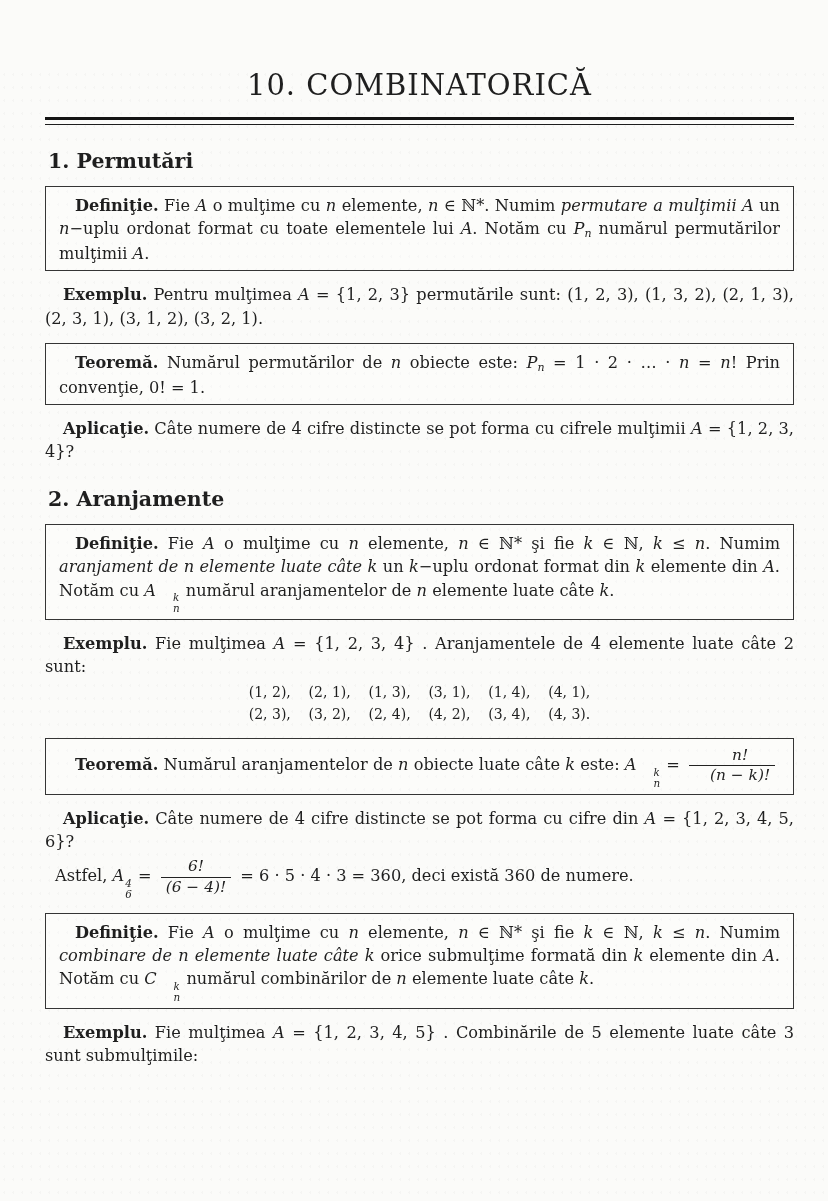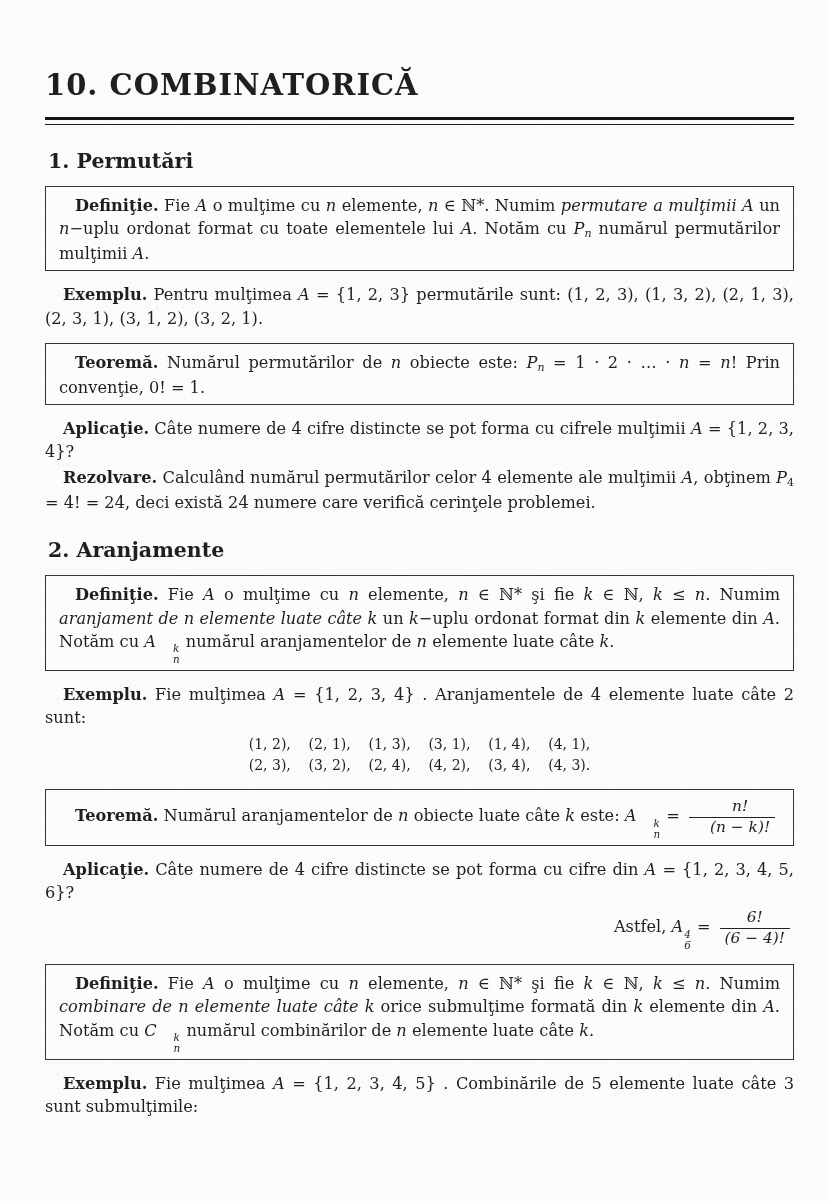--- a/index.html
+++ b/index.html
@@ -13,22 +13,23 @@
   .page {
     position:relative;
     width:828px; height:1201px;
     box-sizing:border-box;
     padding:0 34px 0 45px;
     background-image:radial-gradient(rgba(40,40,40,0.028) 1px, transparent 1px);
     background-size:9px 13px;
   }
   .title {
     margin:68px 0 0;
+    text-align:center;
     font-size:29px;
-    font-weight:bold;
+    font-weight:normal;
     letter-spacing:1px;
   }
   .double-rule {
     margin-top:15px;
     height:4px;
     border-top:3px solid #141414;
     border-bottom:1.5px solid #1d1d1d;
   }
   .sec-head {
     font-size:20.5px;
@@ -43,21 +44,21 @@
   }
   p.rich {
     margin:12px 0 0;
     font-size:16.2px;
     line-height:1.43;
     text-align:justify;
   }
   .box p.rich { margin:0; text-indent:16px; }
   p.indent { text-indent:18px; }
   p.tight { margin-top:3px; }
-  p.formula-line { margin-top:4px; text-align:right; line-height:1.35; }
+  p.formula-line { margin-top:4px; text-align:left; line-height:1.35;margin-left:10px; }
   .tuple-row {
     margin:2px 0 0;
     text-align:center;
     white-space:pre;
     font-size:14px;
     line-height:1.42;
   }
   .tuple-row.first { margin-top:5px; }
   
   span.b   { font-weight:bold; }
@@ -97,21 +98,20 @@
   <section>
     <h2 class="sec-head">1. Permutări</h2>
     <div class="box">
       <p class="rich"><span class="b">Definiţie.</span><span> Fie </span><span class="i">A</span><span> o mulţime cu </span><span class="i">n</span><span> elemente, </span><span class="i">n</span><span> ∈ ℕ*. Numim </span><span class="i">permutare a mulţimii A</span><span> un </span><span class="i">n</span><span>−uplu ordonat format cu toate elementele lui </span><span class="i">A</span><span>. Notăm cu </span><span class="i">P</span><span class="sub i">n</span><span> numărul permutărilor mulţimii </span><span class="i">A</span><span>.</span></p>
     </div>
     <p class="rich indent"><span class="b">Exemplu.</span><span> Pentru mulţimea </span><span class="i">A</span><span> = {1, 2, 3} permutările sunt:  (1, 2, 3),   (1, 3, 2),   (2, 1, 3),   (2, 3, 1), (3, 1, 2),   (3, 2, 1).</span></p>
     <div class="box">
       <p class="rich"><span class="b">Teoremă.</span><span> Numărul permutărilor de </span><span class="i">n</span><span> obiecte este:  </span><span class="i">P</span><span class="sub i">n</span><span> = 1 · 2 · … · </span><span class="i">n</span><span> = </span><span class="i">n</span><span>! Prin convenţie, 0! = 1.</span></p>
     </div>
     <p class="rich indent"><span class="b">Aplicaţie.</span><span> Câte numere de 4 cifre distincte se pot forma cu cifrele mulţimii </span><span class="i">A</span><span> = {1, 2, 3, 4}?</span></p>
-    <p class="rich indent tight"><span class="b">Rezolvare.</span><span> Calculând numărul permutărilor celor 4 elemente ale mulţimii </span><span class="i">A</span><span>, obţinem </span><span class="i">P</span><span class="sub">4</span><span> = 4! = 24, deci există 24 numere care verifică cerinţele problemei.</span></p>
   </section>
 
   <section>
     <h2 class="sec-head">2. Aranjamente</h2>
     <div class="box">
       <p class="rich"><span class="b">Definiţie.</span><span> Fie </span><span class="i">A</span><span> o mulţime cu </span><span class="i">n</span><span> elemente, </span><span class="i">n</span><span> ∈ ℕ* şi fie </span><span class="i">k</span><span> ∈ ℕ, </span><span class="i">k</span><span> ≤ </span><span class="i">n</span><span>. Numim </span><span class="i">aranjament de n elemente luate câte k</span><span> un </span><span class="i">k</span><span>−uplu ordonat format din </span><span class="i">k</span><span> elemente din </span><span class="i">A</span><span>. Notăm cu </span><span class="i">A</span><span class="supsub">
             <span>k</span>
             <span>n</span>
           </span><span> numărul aranjamentelor de </span><span class="i">n</span><span> elemente luate câte </span><span class="i">k</span><span>.</span></p>
     </div>
@@ -127,21 +127,21 @@
             <span class="den">(n − k)!</span>
           </span></p>
     </div>
     <p class="rich indent"><span class="b">Aplicaţie.</span><span> Câte numere de 4 cifre distincte se pot forma cu cifre din </span><span class="i">A</span><span> = {1, 2, 3, 4, 5, 6}?</span></p>
     <p class="rich formula-line"><span>Astfel, </span><span class="i">A</span><span class="supsub">
           <span>4</span>
           <span>6</span>
         </span><span> = </span><span class="frac">
           <span class="num">6!</span>
           <span class="den">(6 − 4)!</span>
-        </span></p>
+        </span><span> = 6 · 5 · 4 · 3 = 360, deci există 360 de numere.</span></p>
   </section>
 
   <section>
     <div class="box">
       <p class="rich"><span class="b">Definiţie.</span><span> Fie </span><span class="i">A</span><span> o mulţime cu </span><span class="i">n</span><span> elemente, </span><span class="i">n</span><span> ∈ ℕ* şi fie </span><span class="i">k</span><span> ∈ ℕ, </span><span class="i">k</span><span> ≤ </span><span class="i">n</span><span>. Numim </span><span class="i">combinare de n elemente luate câte k</span><span> orice submulţime formată din </span><span class="i">k</span><span> elemente din </span><span class="i">A</span><span>. Notăm cu </span><span class="i">C</span><span class="supsub">
             <span>k</span>
             <span>n</span>
           </span><span> numărul combinărilor de </span><span class="i">n</span><span> elemente luate câte </span><span class="i">k</span><span>.</span></p>
     </div>
     <p class="rich indent"><span class="b">Exemplu.</span><span> Fie mulţimea </span><span class="i">A</span><span> = {1, 2, 3, 4, 5} . Combinările de 5 elemente luate câte 3 sunt submulţimile:</span></p>

